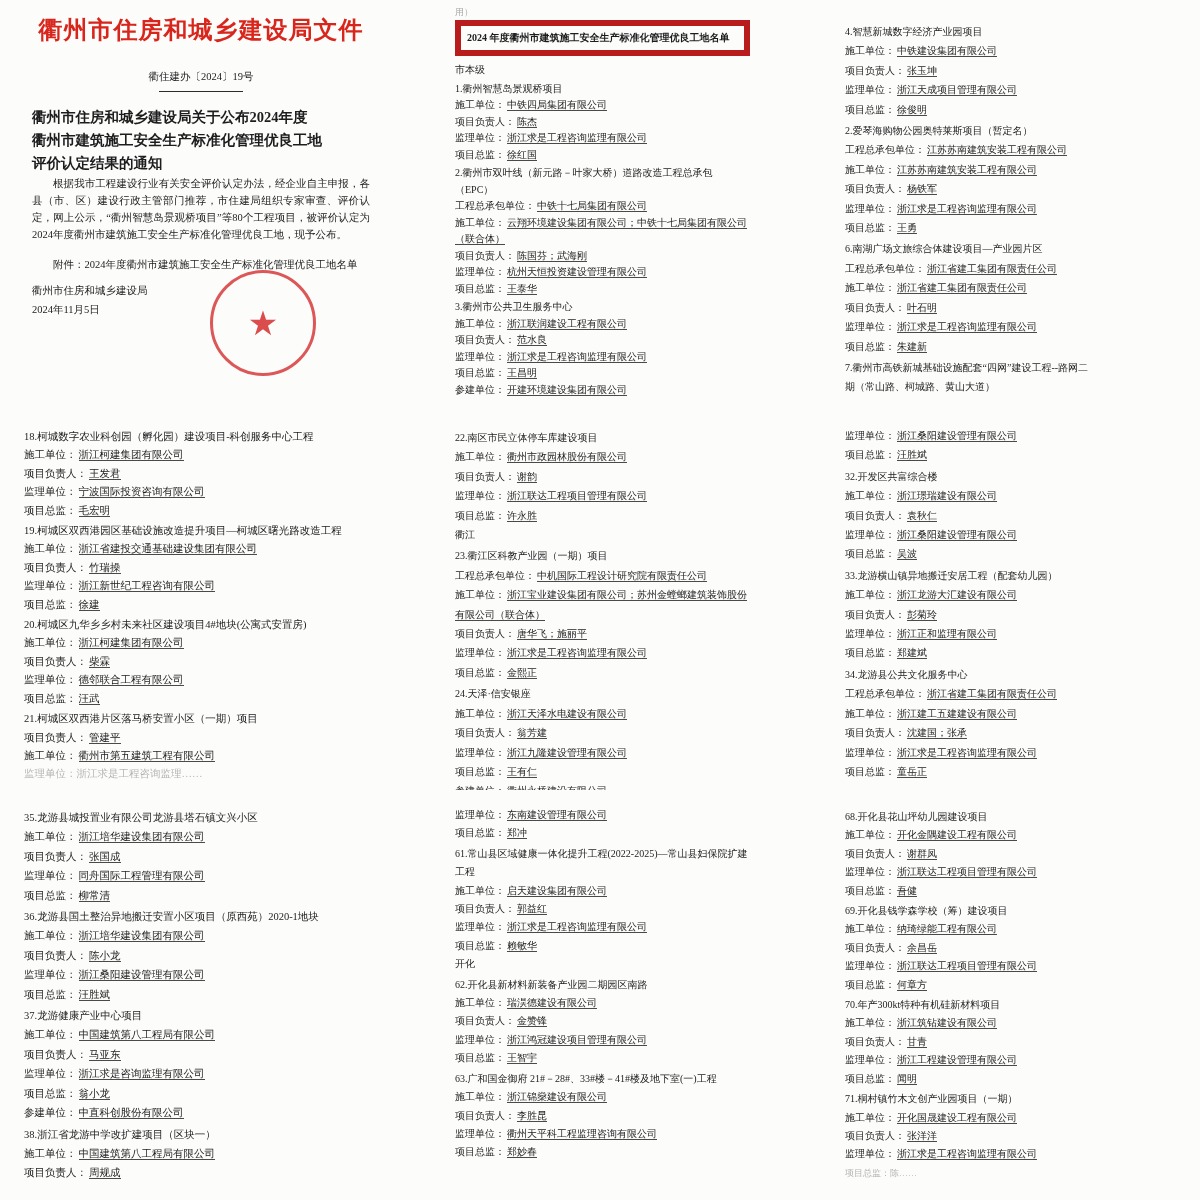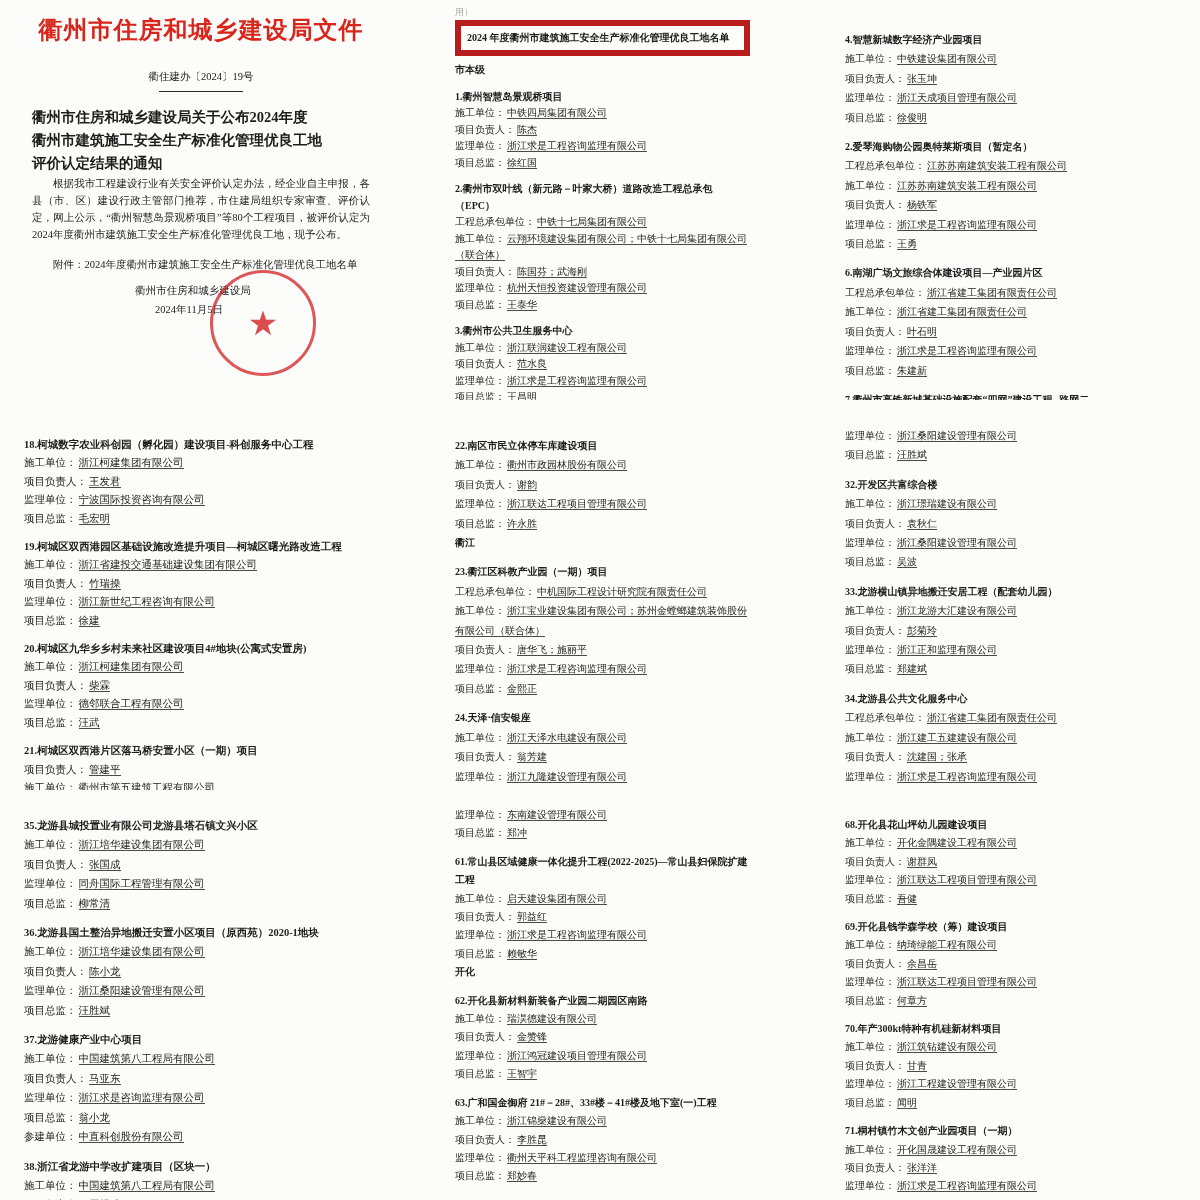--- a/index.html
+++ b/index.html
@@ -11,35 +11,35 @@
   .col-left{padding-left:24px;padding-right:20px}
   .col-mid{padding-left:55px;padding-right:50px}
   .col-right{padding-left:45px;padding-right:110px}
   .pt-sm{padding-top:6px}.pt-md{padding-top:20px}.pt-row2{padding-top:26px}.pt-row3{padding-top:16px}
   
   .line{font-size:10px}
   .col-left .line{font-size:10.5px}
   .lh16 .line{line-height:16.5px}
   .lh18 .line{line-height:18.4px}
   .lh19 .line{line-height:19.4px}
-  .ttl{font-weight:700;margin-top:10px}
-  .sec{font-weight:700}
+  .ttl{font-weight:400;margin-top:2px}
+  .sec{font-weight:400}
   .f .val{border-bottom:1px solid #4a4a4a;margin-left:2px}
   .frag{color:#b5b5b5;font-size:9px;overflow:hidden;white-space:nowrap}
   .frag-top{font-size:9px;color:#a8a8a8;height:13px}
   .list-header{border:6px solid #b91c1c;padding:5px 6px;font-weight:700;font-size:10px;line-height:14px;margin:1px 0 6px}
   
   .cover{padding:14px 30px 0 32px}
   .red-head{color:var(--header_red,#d9261c);font-size:24px;font-weight:700;text-align:center;letter-spacing:1px;white-space:nowrap}
   .doc-no{text-align:center;font-size:10.5px;margin-top:24px}
   .doc-rule{width:84px;height:1px;background:#2c2c2c;margin:7px auto 0}
   .headline{margin-top:14px;font-weight:700;font-size:14.5px;line-height:23px}
   .cover .bodytext{font-size:10.5px;line-height:17px;text-align:justify;text-indent:2em}
   .cover .attach{margin-top:13px;font-size:10.5px;line-height:17px;text-indent:2em}
-  .sig{margin-top:8px;text-align:center;font-size:10.5px;line-height:19px;padding-right:16px}
+  .sig{margin-top:8px;text-align:left;font-size:10.5px;line-height:19px;padding-right:16px}
   .sig .date-line{padding-right:8px}
   .seal{position:absolute;left:210px;top:270px;width:106px;height:106px;border:3px solid rgba(210,32,32,.75);border-radius:50%;display:flex;align-items:center;justify-content:center;color:rgba(210,32,32,.8);font-size:34px;pointer-events:none}
 </style>
 </head>
 <body>
 
 <div class="board">
 
   <section class="page cover">
     <div class="red-head">衢州市住房和城乡建设局文件</div>

